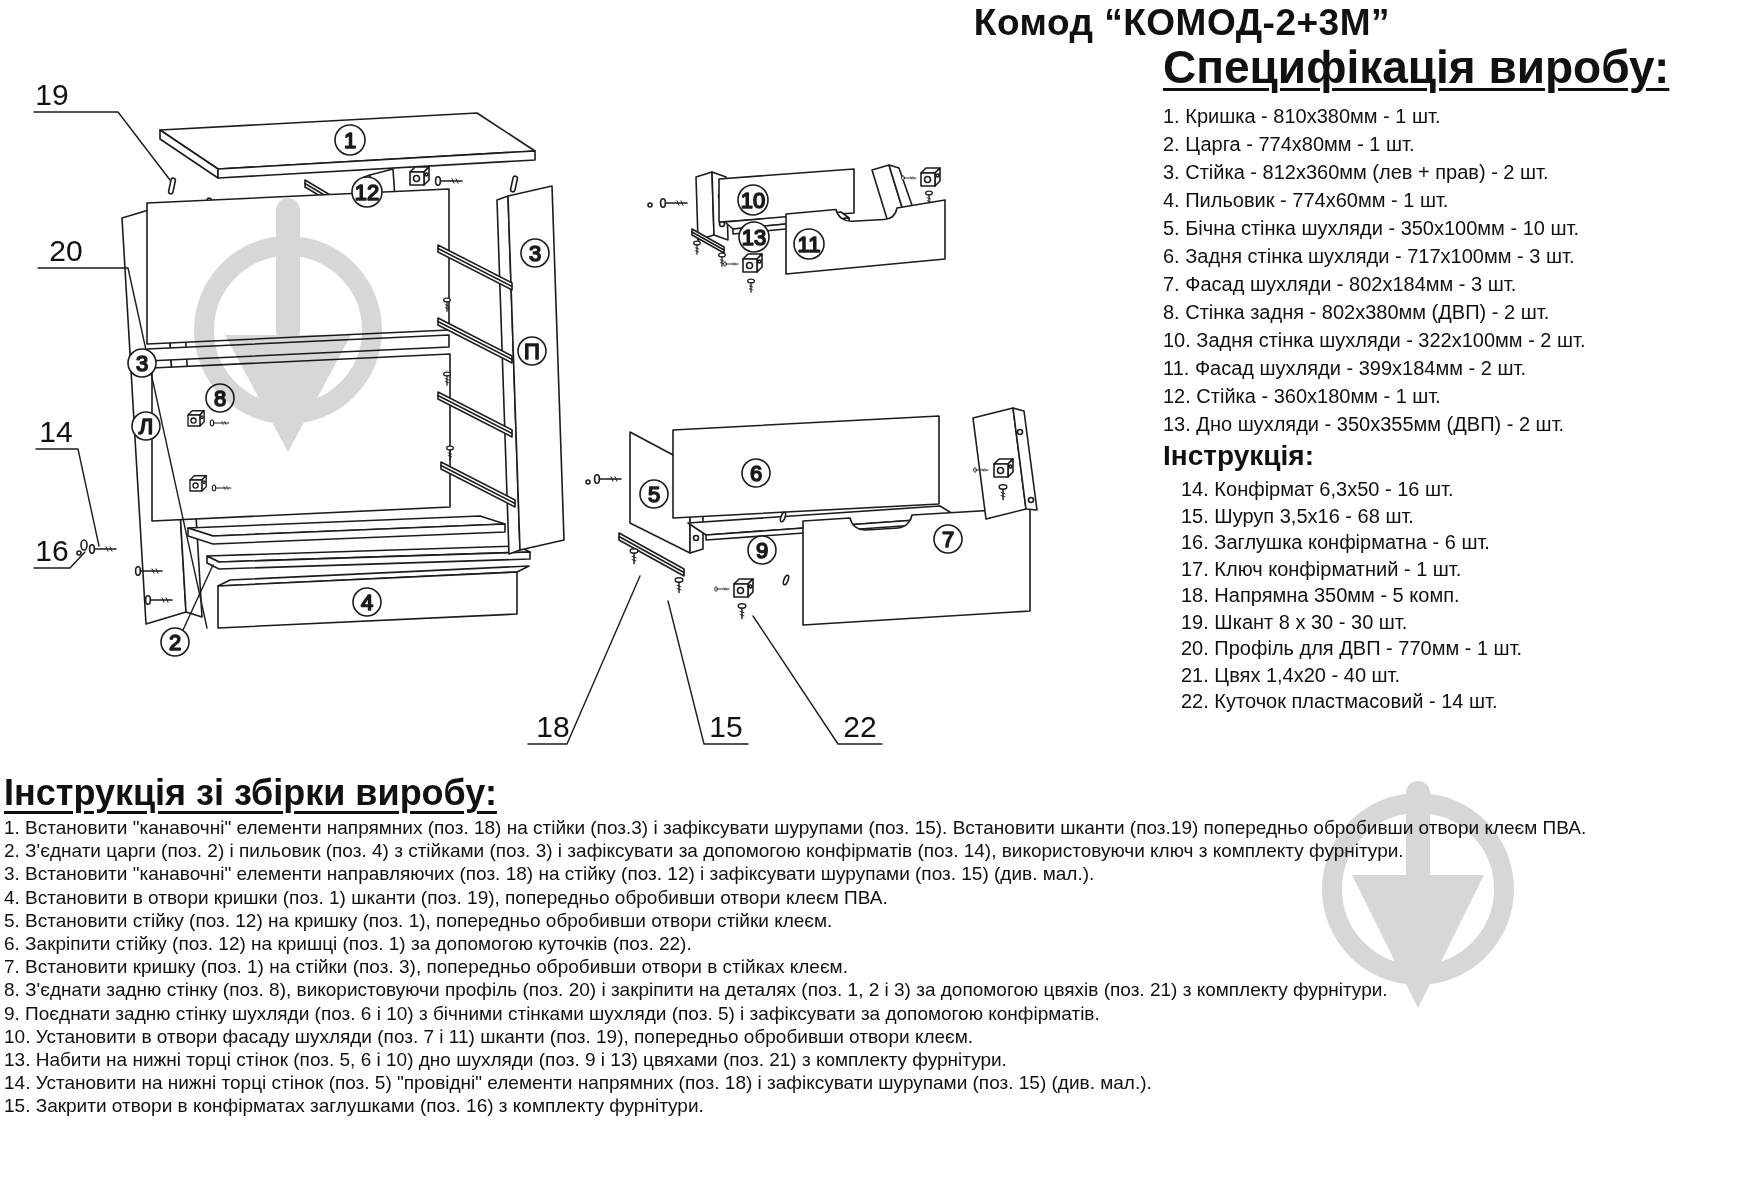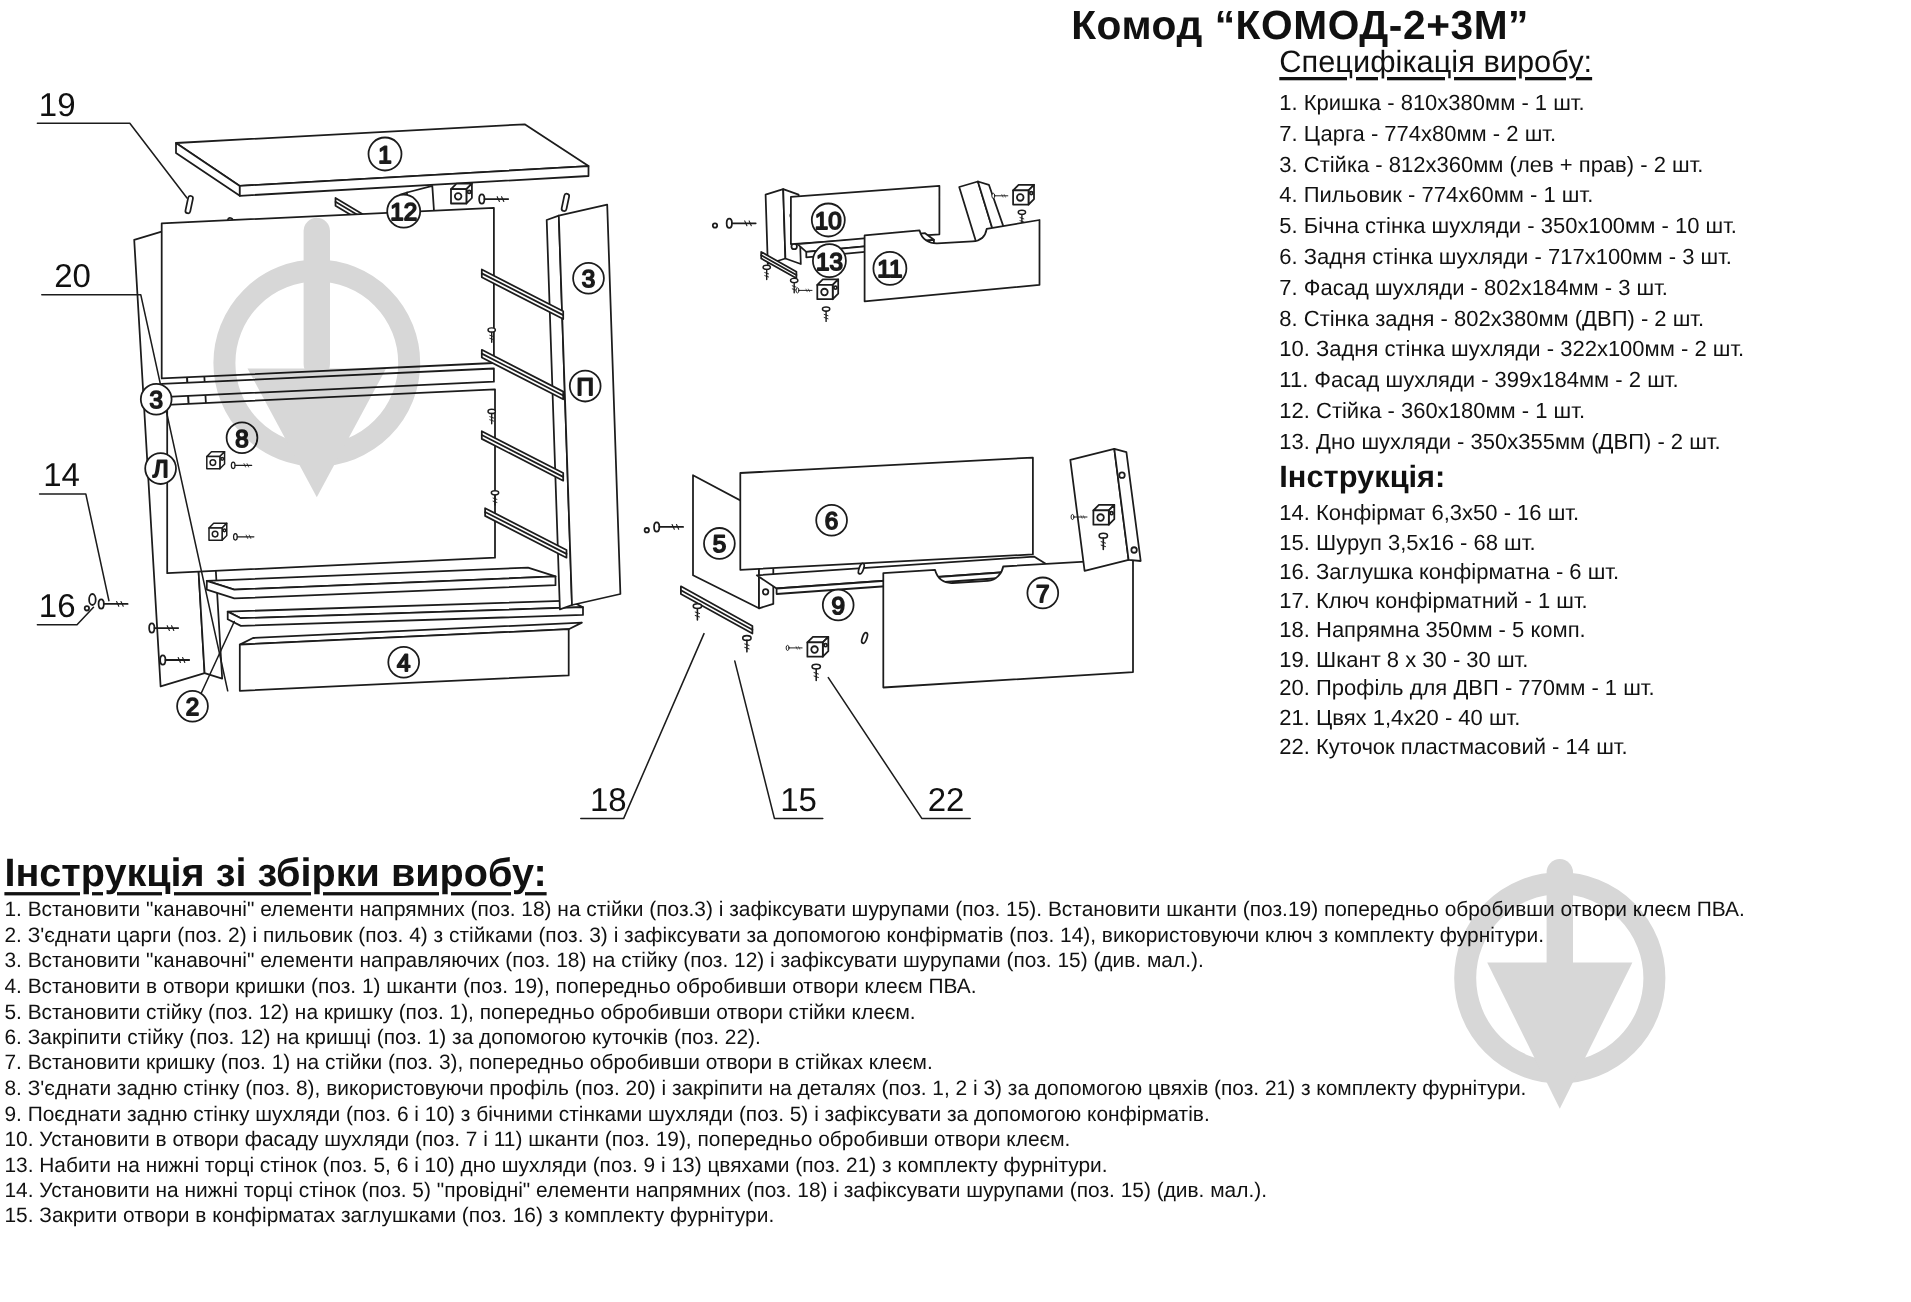--- a/index.html
+++ b/index.html
@@ -9,26 +9,26 @@
     font-family:"Liberation Sans", sans-serif;
   }
   .abs{position:absolute;}
   .title{
     left:0;top:2px;width:1390px;text-align:right;
     font-size:37px;font-weight:bold;letter-spacing:0.5px;
   }
   
   .spec{left:1163px;top:40px;width:572px;}
   .spec-heading{
-    font-size:28px;font-weight:normal;text-decoration:underline;
+    font-size:46px;font-weight:bold;text-decoration:underline;
     text-decoration-thickness:3px;text-underline-offset:5px;margin:0 0 8px 0;
   }
   .spec-sub{font-size:28px;font-weight:bold;margin:2px 0 4px 0;}
   .spec-line{font-size:20px;line-height:28px;white-space:nowrap;}
-  .spec-line.hw{line-height:26.5px;}
+  .spec-line.hw{line-height:26.5px;margin-left:18px;}
   
   .instr{left:4px;top:772px;width:1733px;}
   .instr-heading{
     font-size:36px;font-weight:bold;text-decoration:underline;
     text-decoration-thickness:3px;text-underline-offset:6px;margin:0 0 2px 0;
   }
   .step{font-size:19px;line-height:23.2px;white-space:nowrap;}
   svg text{font-family:"Liberation Sans", sans-serif;}
   .callout{font-size:30px;fill:#111;}
   .lbl{font-size:22px;fill:#111;}
@@ -307,21 +307,21 @@
     <text class="callout" x="553" y="737" text-anchor="middle">18</text>
     <text class="callout" x="726" y="737" text-anchor="middle">15</text>
     <text class="callout" x="860" y="737" text-anchor="middle">22</text>
   </g>
 </svg>
 
 <div class="abs spec">
   <div class="spec-heading">Специфікація виробу:</div>
   <div>
     <div class="spec-line">1. Кришка - 810х380мм - 1 шт.</div>
-    <div class="spec-line">7. Царга - 774х80мм - 2 шт.</div>
+    <div class="spec-line">2. Царга - 774х80мм - 1 шт.</div>
     <div class="spec-line">3. Стійка - 812х360мм (лев + прав) - 2 шт.</div>
     <div class="spec-line">4. Пильовик - 774х60мм - 1 шт.</div>
     <div class="spec-line">5. Бічна стінка шухляди - 350х100мм - 10 шт.</div>
     <div class="spec-line">6. Задня стінка шухляди - 717х100мм - 3 шт.</div>
     <div class="spec-line">7. Фасад шухляди - 802х184мм - 3 шт.</div>
     <div class="spec-line">8. Стінка задня - 802х380мм (ДВП) - 2 шт.</div>
     <div class="spec-line">10. Задня стінка шухляди - 322х100мм - 2 шт.</div>
     <div class="spec-line">11. Фасад шухляди - 399х184мм - 2 шт.</div>
     <div class="spec-line">12. Стійка - 360х180мм - 1 шт.</div>
     <div class="spec-line">13. Дно шухляди - 350х355мм (ДВП) - 2 шт.</div>

